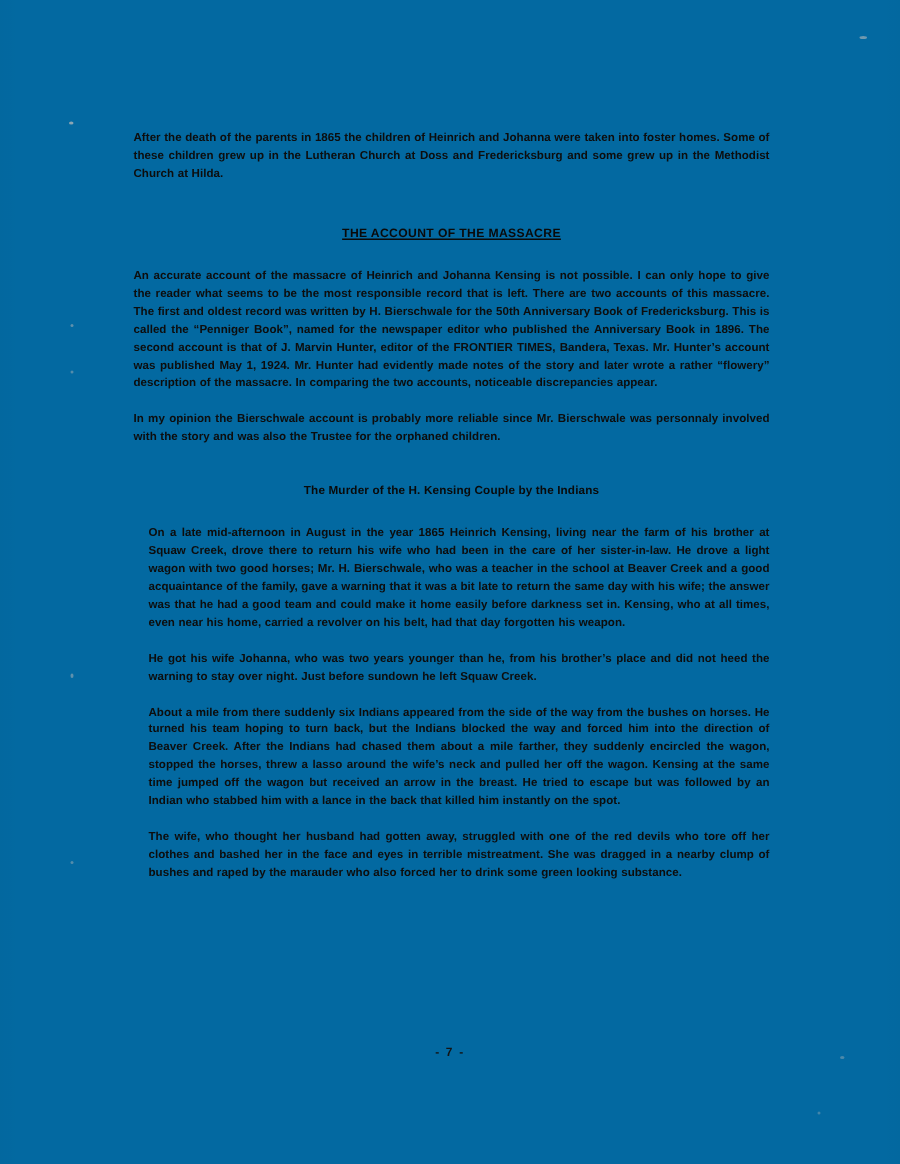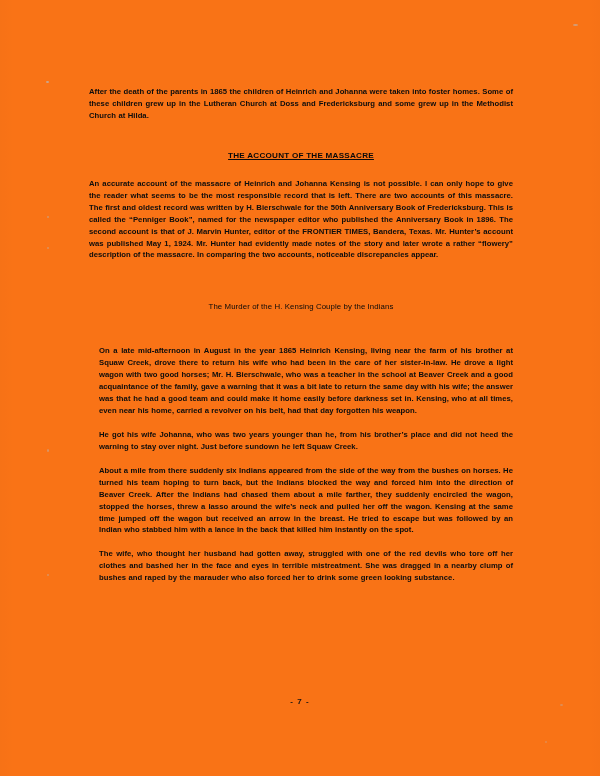--- a/index.html
+++ b/index.html
@@ -13,21 +13,21 @@
     background: #ffffff;
     font-family: "Liberation Sans", sans-serif;
     overflow: hidden;
     position: relative;
   }
 
   .page {
     position: relative;
     width: 600px;
     height: 776px;
-    background: #f97316;
+    background: #0369a1;
     box-sizing: border-box;
   }
 
   
   .text-column {
     position: absolute;
     left: 89px;
     top: 86px;
     width: 424px;
   }
@@ -60,24 +60,24 @@
     text-align: center;
     color: #0a0a0a;
     margin: 0 0 0 0;
     letter-spacing: 0.25px;
     line-height: 12px;
     text-decoration: underline;
   }
 
   h3.sub-heading {
     font-size: 7.8px;
-    font-weight: 400;
+    font-weight: 700;
     text-align: center;
     color: #0a0a0a;
-    margin: 16px;
+    margin: 0;
     letter-spacing: 0.1px;
     line-height: 12px;
   }
   .spacer-md { height: 16px; }
   .spacer-sm { height: 12px; }
 
   
   .page-number {
     position: absolute;
     left: 0;
@@ -135,20 +135,21 @@
   <div class="text-column">
 
     <p class="para">After the death of the parents in 1865 the children of Heinrich and Johanna were taken into foster homes. Some of these children grew up in the Lutheran Church at Doss and Fredericksburg and some grew up in the Methodist Church at Hilda.</p>
 
     <div class="spacer-md"></div>
     <h2 class="section-heading">THE ACCOUNT OF THE MASSACRE</h2>
     <div class="spacer-md"></div>
 
     <p class="para">An accurate account of the massacre of Heinrich and Johanna Kensing is not possible. I can only hope to give the reader what seems to be the most responsible record that is left. There are two accounts of this massacre. The first and oldest record was written by H. Bierschwale for the 50th Anniversary Book of Fredericksburg. This is called the “Penniger Book”, named for the newspaper editor who published the Anniversary Book in 1896. The second account is that of J. Marvin Hunter, editor of the FRONTIER TIMES, Bandera, Texas. Mr. Hunter’s account was published May 1, 1924. Mr. Hunter had evidently made notes of the story and later wrote a rather “flowery” description of the massacre. In comparing the two accounts, noticeable discrepancies appear.</p>
 
+    <p class="para">In my opinion the Bierschwale account is probably more reliable since Mr. Bierschwale was personnaly involved with the story and was also the Trustee for the orphaned children.</p>
 
 
     <div class="spacer-sm"></div>
     <h3 class="sub-heading">The Murder of the H. Kensing Couple by the Indians</h3>
     <div class="spacer-md"></div>
 
     <p class="para story">On a late mid-afternoon in August in the year 1865 Heinrich Kensing, living near the farm of his brother at Squaw Creek, drove there to return his wife who had been in the care of her sister-in-law. He drove a light wagon with two good horses; Mr. H. Bierschwale, who was a teacher in the school at Beaver Creek and a good acquaintance of the family, gave a warning that it was a bit late to return the same day with his wife; the answer was that he had a good team and could make it home easily before darkness set in. Kensing, who at all times, even near his home, carried a revolver on his belt, had that day forgotten his weapon.</p>
 
     <p class="para story">He got his wife Johanna, who was two years younger than he, from his brother’s place and did not heed the warning to stay over night. Just before sundown he left Squaw Creek.</p>
 

